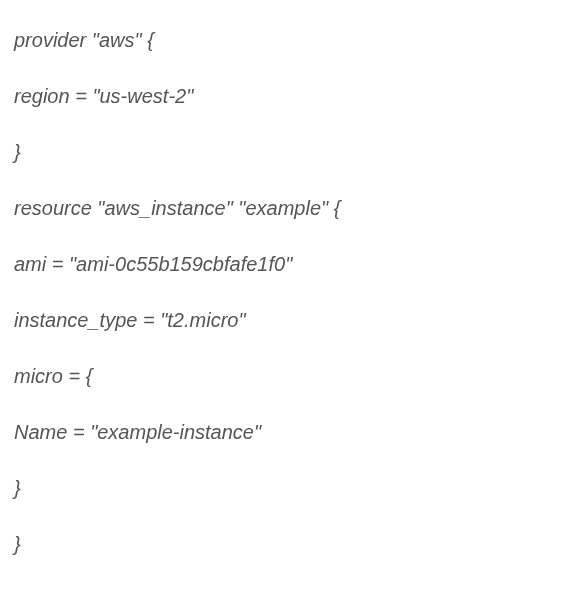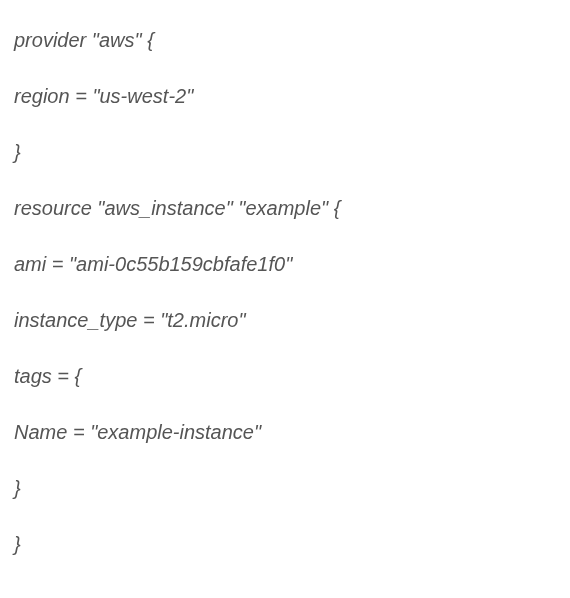--- a/index.html
+++ b/index.html
@@ -30,17 +30,17 @@
 </head>
 <body>
 
 <div class="code-block">
   <div class="code-line">provider "aws" {</div>
   <div class="code-line">region = "us-west-2"</div>
   <div class="code-line">}</div>
   <div class="code-line">resource "aws_instance" "example" {</div>
   <div class="code-line">ami = "ami-0c55b159cbfafe1f0"</div>
   <div class="code-line">instance_type = "t2.micro"</div>
-  <div class="code-line">tags = {</div>
+  <div class="code-line">micro = {</div>
   <div class="code-line">Name = "example-instance"</div>
   <div class="code-line">}</div>
   <div class="code-line">}</div>
 </div>
 
 </body></html>

